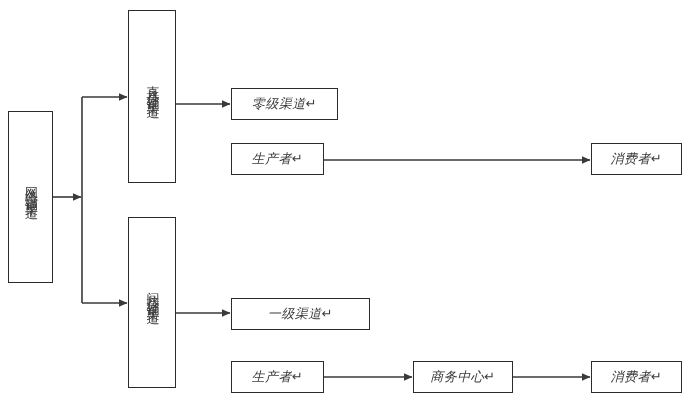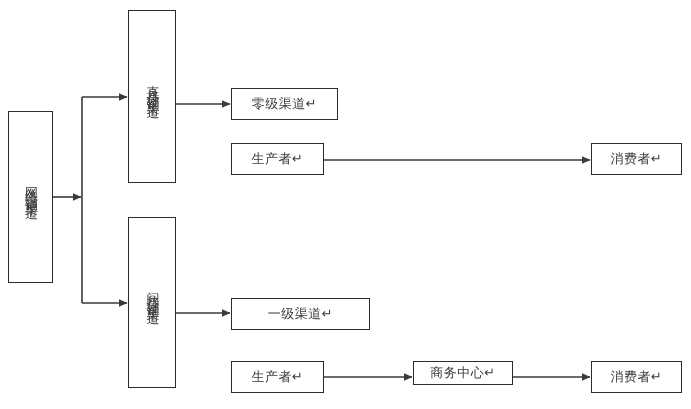--- a/index.html
+++ b/index.html
@@ -33,20 +33,21 @@
   }
   .node.vertical {
     writing-mode: vertical-rl;
     text-orientation: upright;
     letter-spacing: 4px;
     white-space: normal;
     padding: 6px 0;
   }
   .node.horizontal {
     padding: 0 6px;
+    font-style: italic;
   }
   .edge-layer {
     position: absolute;
     left: 0;
     top: 0;
     width: 691px;
     height: 409px;
     pointer-events: none;
   }
 </style>
@@ -108,17 +109,17 @@
   <div class="node horizontal" style="left:231px; top:88px; width:107px; height:32px;">零级渠道↵</div>
 
   <div class="node horizontal" style="left:231px; top:143px; width:93px; height:32px;">生产者↵</div>
 
   <div class="node horizontal" style="left:591px; top:143px; width:91px; height:32px;">消费者↵</div>
 
   <div class="node horizontal" style="left:231px; top:298px; width:139px; height:32px;">一级渠道↵</div>
 
   <div class="node horizontal" style="left:231px; top:361px; width:93px; height:32px;">生产者↵</div>
 
-  <div class="node horizontal" style="left:413px; top:361px; width:100px; height:24px;">商务中心↵</div>
+  <div class="node horizontal" style="left:413px; top:361px; width:100px; height:32px;">商务中心↵</div>
 
   <div class="node horizontal" style="left:591px; top:361px; width:91px; height:32px;">消费者↵</div>
 
 </div>
 
 </body></html>

